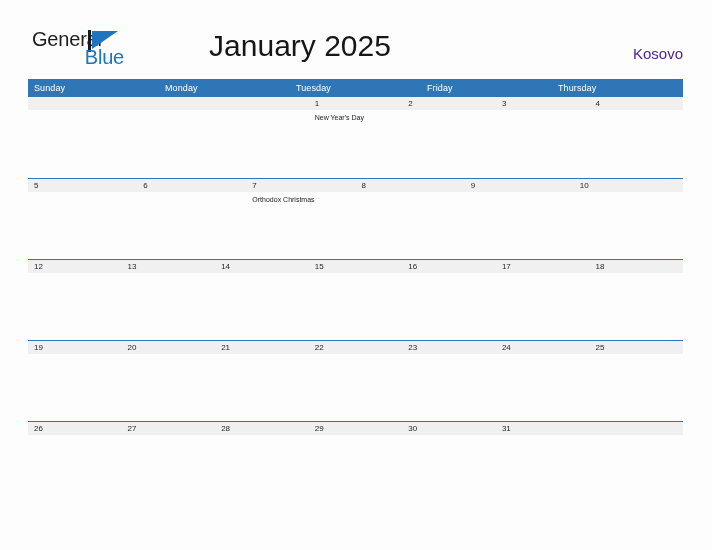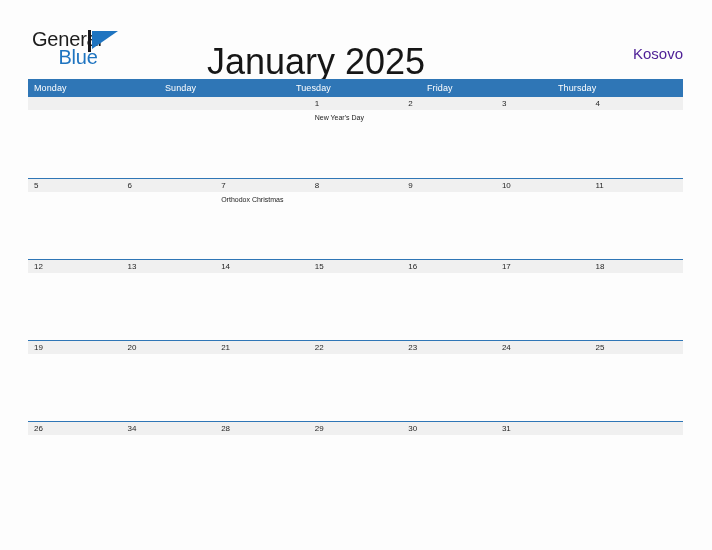--- a/index.html
+++ b/index.html
@@ -54,39 +54,39 @@
     left: 56px;
     top: 1px;
     width: 36px;
     height: 22px;
   }
   .logo-blue {
     position: absolute;
     left: 0;
     top: 18px;
     width: 92px;
-    text-align: center;
+    text-align: right;
     font-size: 20px;
     line-height: 20px;
     letter-spacing: -0.2px;
     color: #1f74c0;
     font-family: "Liberation Sans", sans-serif;
   }
 
   .cal-title {
     position: absolute;
     left: 0;
     top: 30px;
     width: 600px;
     text-align: center;
-    font-size: 36px;
+    font-size: 30px;
     line-height: 32px;
     color: #161616;
     font-weight: normal;
-    margin: 16px;
+    margin: 0;
     font-family: "Liberation Sans", sans-serif;
   }
 
   .cal-region {
     position: absolute;
     right: 29px;
     top: 46px;
     font-size: 15px;
     line-height: 16px;
     color: #4c1d95;
@@ -178,22 +178,22 @@
       <span class="logo-blue">Blue</span>
     </div>
 
     <h1 class="cal-title">January 2025</h1>
 
     <div class="cal-region">Kosovo</div>
   </div>
 
   <div class="calendar">
     <div class="weekdays">
+        <div class="weekday">Sunday</div>
         <div class="weekday">Monday</div>
-        <div class="weekday">Sunday</div>
         <div class="weekday">Tuesday</div>
         <div class="weekday">Friday</div>
         <div class="weekday">Thursday</div>
       </div>
     <div class="weeks">
         <div class="week">
           <div class="day blank">
             <div class="day-band">
               <span class="day-num"></span>
             </div>
@@ -270,26 +270,20 @@
               <span class="day-num">9</span>
             </div>
             <div class="day-events"></div>
           </div>
           <div class="day">
             <div class="day-band">
               <span class="day-num">10</span>
             </div>
             <div class="day-events"></div>
           </div>
-          <div class="day">
-            <div class="day-band">
-              <span class="day-num">11</span>
-            </div>
-            <div class="day-events"></div>
-          </div>
         </div>
         <div class="week">
           <div class="day">
             <div class="day-band">
               <span class="day-num">12</span>
             </div>
             <div class="day-events"></div>
           </div>
           <div class="day">
             <div class="day-band">
@@ -374,21 +368,21 @@
         </div>
         <div class="week">
           <div class="day">
             <div class="day-band">
               <span class="day-num">26</span>
             </div>
             <div class="day-events"></div>
           </div>
           <div class="day">
             <div class="day-band">
-              <span class="day-num">34</span>
+              <span class="day-num">27</span>
             </div>
             <div class="day-events"></div>
           </div>
           <div class="day">
             <div class="day-band">
               <span class="day-num">28</span>
             </div>
             <div class="day-events"></div>
           </div>
           <div class="day">

